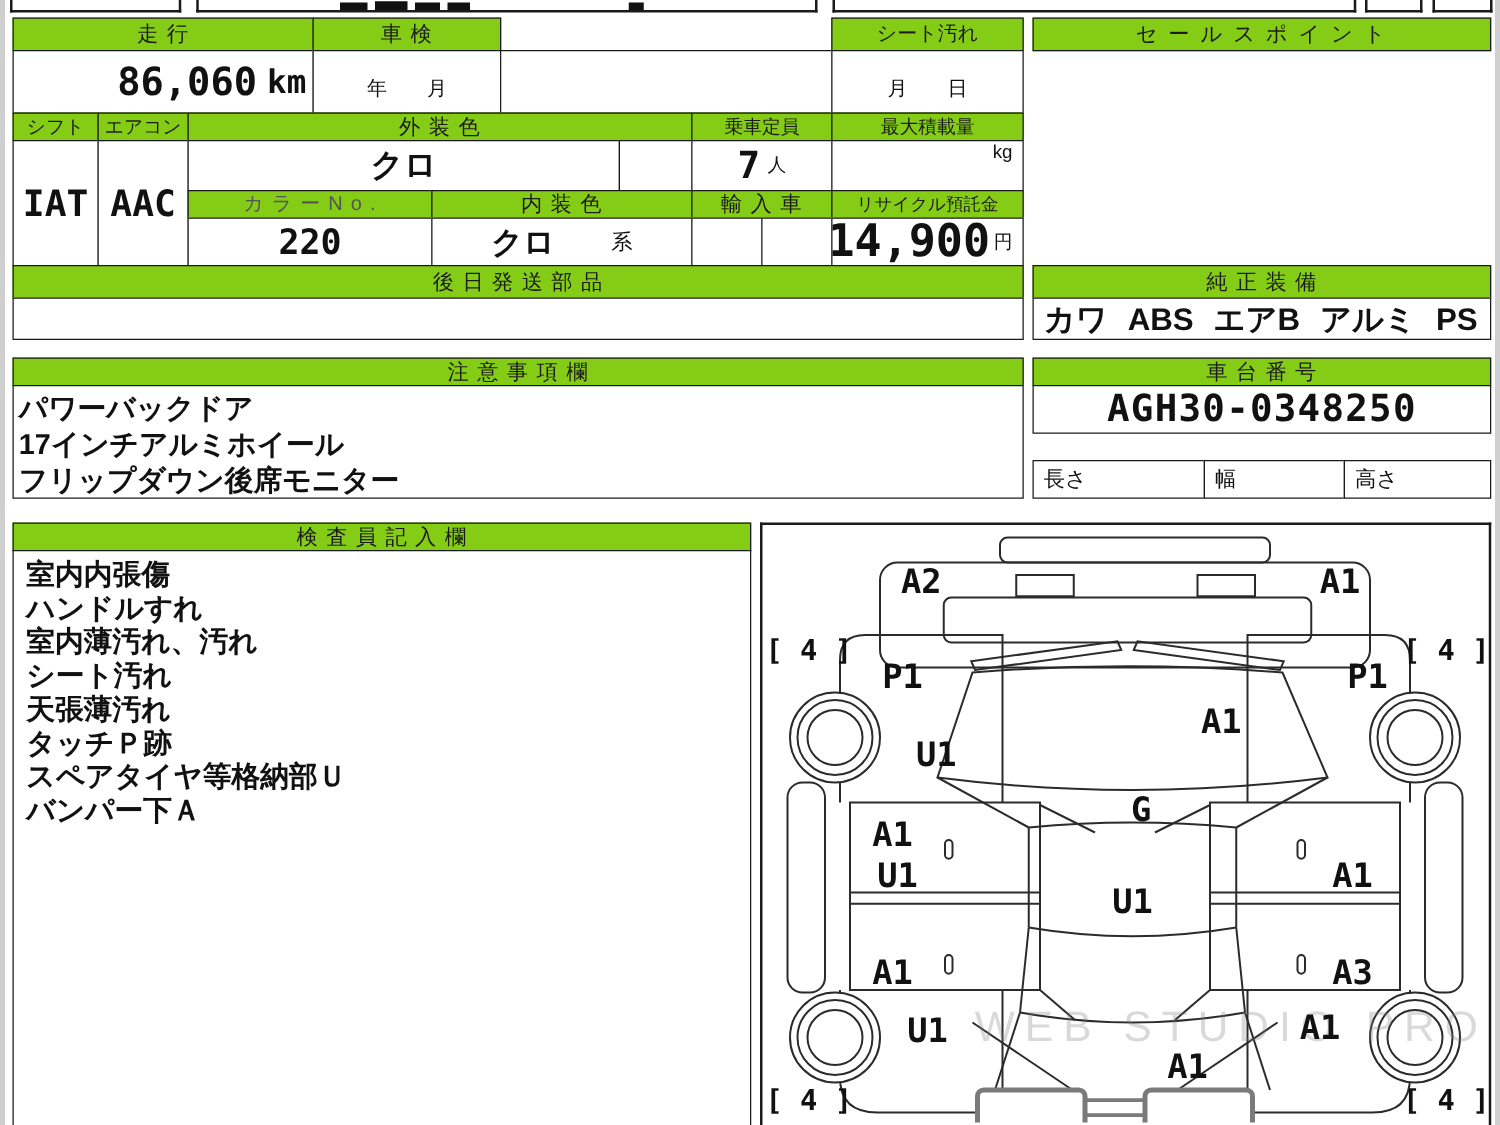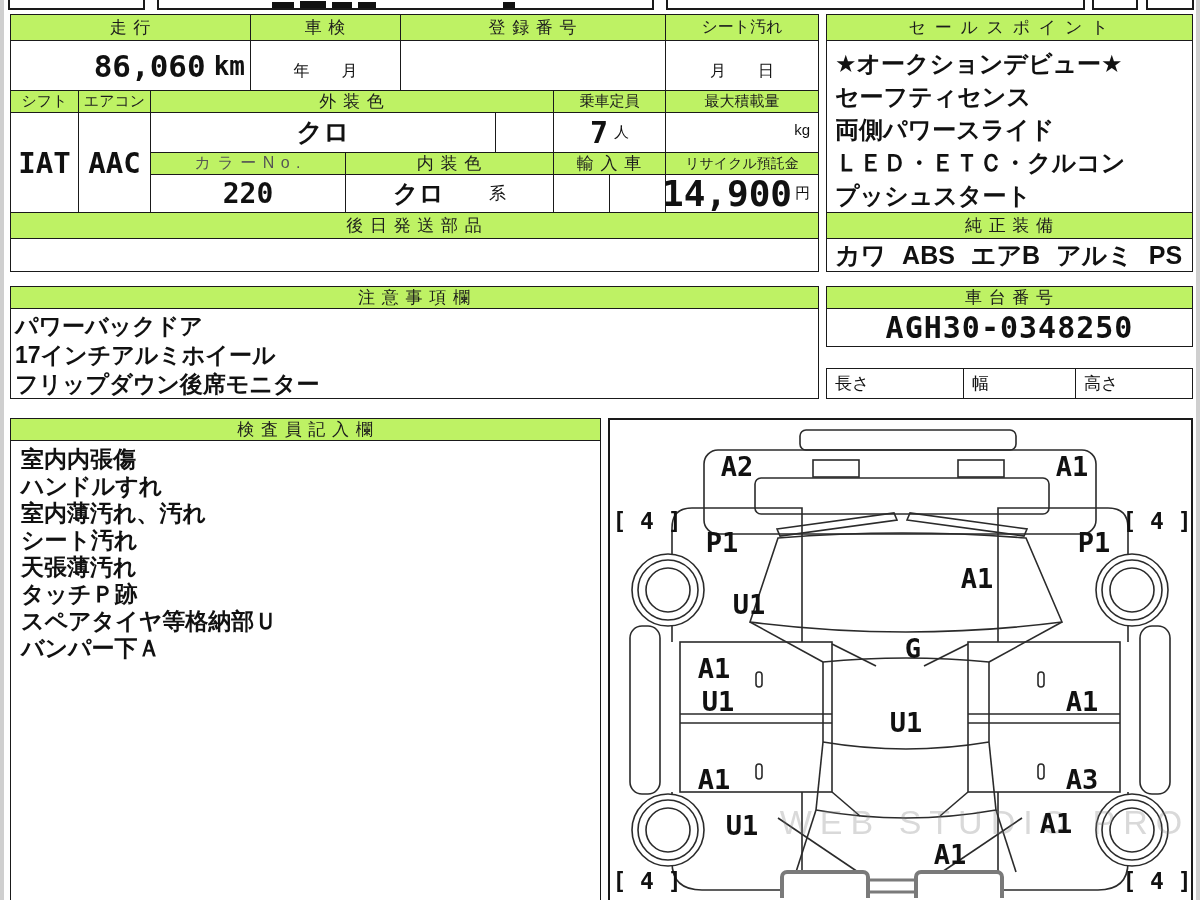--- a/index.html
+++ b/index.html
@@ -2,21 +2,21 @@
 <html><head>
 <meta charset="utf-8">
 <style>
   html,body{margin:0;padding:0;background:#9f9f9f;}
   #page{position:relative;width:1200px;height:900px;background:#ffffff;overflow:hidden;
         font-family:"Liberation Sans","DejaVu Sans",sans-serif;color:#111;}
   .edge{position:absolute;top:0;height:900px;width:4px;background:#cfcfcf;}
   
   .c{position:absolute;box-sizing:border-box;border:1px solid #1a1a1a;background:#fff;
      display:flex;align-items:center;justify-content:center;overflow:hidden;}
-  .h{background:#bef264;font-size:17px;letter-spacing:1px;color:#1c1c1c;}
+  .h{background:#84cc16;font-size:17px;letter-spacing:1px;color:#1c1c1c;}
   .box{position:absolute;box-sizing:border-box;border:2px solid #1a1a1a;background:#fff;}
   .mono{font-family:"DejaVu Sans Mono","Liberation Mono",monospace;font-weight:bold;}
   .jbold{font-weight:bold;}
   .content{display:block;justify-content:flex-start;align-items:flex-start;}
   .line{font-weight:bold;font-size:23px;line-height:28px;white-space:nowrap;}
   .sline{font-weight:bold;font-size:24px;line-height:33px;white-space:nowrap;}
   .iline{font-weight:bold;font-size:23px;line-height:27px;white-space:nowrap;}
   .unit{font-weight:normal;font-size:15px;margin-left:6px;}
   .frag{position:absolute;background:#111;}
   .ts{position:absolute;box-sizing:border-box;border:2px solid #1a1a1a;border-top:none;background:#fff;}
@@ -42,21 +42,20 @@
     <div class="ts" style="left:1146px;top:0;width:48px;height:10px;"></div>
     <div class="frag" style="left:272px;top:2px;width:22px;height:6px;"></div>
     <div class="frag" style="left:300px;top:1px;width:26px;height:7px;"></div>
     <div class="frag" style="left:332px;top:2px;width:20px;height:6px;"></div>
     <div class="frag" style="left:358px;top:2px;width:18px;height:6px;"></div>
     <div class="frag" style="left:503px;top:2px;width:12px;height:6px;"></div>
   </div>
 
   <div class="c h" style="left:10px;top:14px;width:241px;height:27px;">走 行</div>
   <div class="c h" style="left:250px;top:14px;width:151px;height:27px;">車 検</div>
-  <div class="c h" style="left:400px;top:14px;width:266px;height:27px;">登 録 番 号</div>
   <div class="c h" style="left:665px;top:14px;width:154px;height:27px;font-size:16px;letter-spacing:0;">シート汚れ</div>
 
   <div class="c" style="left:10px;top:40px;width:241px;height:51px;justify-content:flex-end;padding-right:5px;">
     <span class="mono" style="font-size:31px;">86,060</span>
     <span class="mono" style="font-size:26px;margin-left:8px;">km</span>
   </div>
   <div class="c" style="left:250px;top:40px;width:151px;height:51px;font-size:16px;align-items:flex-end;padding-bottom:8px;">年　　月</div>
   <div class="c" style="left:400px;top:40px;width:266px;height:51px;"></div>
   <div class="c" style="left:665px;top:40px;width:154px;height:51px;font-size:16px;align-items:flex-end;padding-bottom:8px;">月　　日</div>
 
@@ -67,21 +66,21 @@
   <div class="c h" style="left:665px;top:90px;width:154px;height:23px;font-size:15px;letter-spacing:0;text-align:center;">最大積載量</div>
 
   <div class="c mono" style="left:10px;top:112px;width:69px;height:101px;font-size:29px;">IAT</div>
   <div class="c mono" style="left:78px;top:112px;width:73px;height:101px;font-size:29px;">AAC</div>
   <div class="c jbold" style="left:150px;top:112px;width:346px;height:41px;font-size:26px;">クロ</div>
   <div class="c" style="left:495px;top:112px;width:59px;height:41px;"></div>
   <div class="c" style="left:553px;top:112px;width:113px;height:41px;">
     <span class="mono" style="font-size:30px;">7</span>
     <span class="unit">人</span>
   </div>
-  <div class="c" style="left:665px;top:112px;width:154px;height:41px;justify-content:flex-end;align-items:center;padding:0 8px 6px 0;">
+  <div class="c" style="left:665px;top:112px;width:154px;height:41px;justify-content:flex-end;align-items:flex-start;padding:0 8px 6px 0;">
     <span style="font-size:15px;">kg</span>
   </div>
 
   <div class="c h" style="left:150px;top:152px;width:196px;height:23px;font-size:16px;color:#555;">カ ラ ー N o .</div>
   <div class="c h" style="left:345px;top:152px;width:209px;height:23px;">内 装 色</div>
   <div class="c h" style="left:553px;top:152px;width:113px;height:23px;">輸 入 車</div>
   <div class="c h" style="left:665px;top:152px;width:154px;height:23px;font-size:14px;letter-spacing:0;">リサイクル預託金</div>
 
   <div class="c mono" style="left:150px;top:174px;width:196px;height:39px;font-size:28px;">220</div>
   <div class="c" style="left:345px;top:174px;width:209px;height:39px;">
@@ -92,27 +91,20 @@
   <div class="c" style="left:609px;top:174px;width:57px;height:39px;"></div>
   <div class="c" style="left:665px;top:174px;width:154px;height:39px;justify-content:flex-end;padding-right:8px;">
     <span class="mono" style="font-size:36px;">14,900</span>
     <span style="font-size:15px;margin-left:3px;">円</span>
   </div>
 
   <div class="c h" style="left:10px;top:212px;width:809px;height:27px;">後 日 発 送 部 品</div>
   <div class="c" style="left:10px;top:238px;width:809px;height:34px;"></div>
 
   <div class="c h" style="left:826px;top:14px;width:367px;height:27px;letter-spacing:2px;">セ ー ル ス ポ イ ン ト</div>
-  <div class="c content" style="left:826px;top:40px;width:367px;height:173px;padding:6px 8px;">
-    <div class="sline">★オークションデビュー★</div>
-    <div class="sline">セーフティセンス</div>
-    <div class="sline">両側パワースライド</div>
-    <div class="sline">ＬＥＤ・ＥＴＣ・クルコン</div>
-    <div class="sline">プッシュスタート</div>
-  </div>
   <div class="c h" style="left:826px;top:212px;width:367px;height:27px;">純 正 装 備</div>
   <div class="c" style="left:826px;top:238px;width:367px;height:34px;justify-content:flex-start;padding-left:8px;font-weight:bold;font-size:25px;word-spacing:9px;white-space:nowrap;">カワ ABS エアB アルミ PS PW</div>
 
   <div class="c h" style="left:10px;top:286px;width:809px;height:23px;">注 意 事 項 欄</div>
   <div class="c content" style="left:10px;top:308px;width:809px;height:91px;padding:3px 4px;">
     <div class="line" style="line-height:29px;">パワーバックドア</div>
     <div class="line" style="line-height:29px;">17インチアルミホイール</div>
     <div class="line" style="line-height:29px;">フリップダウン後席モニター</div>
   </div>
 

